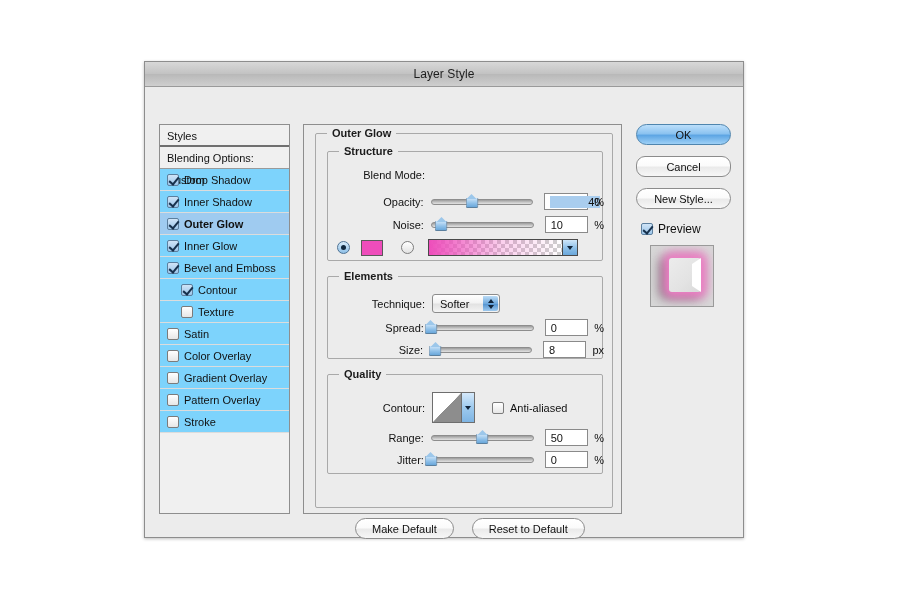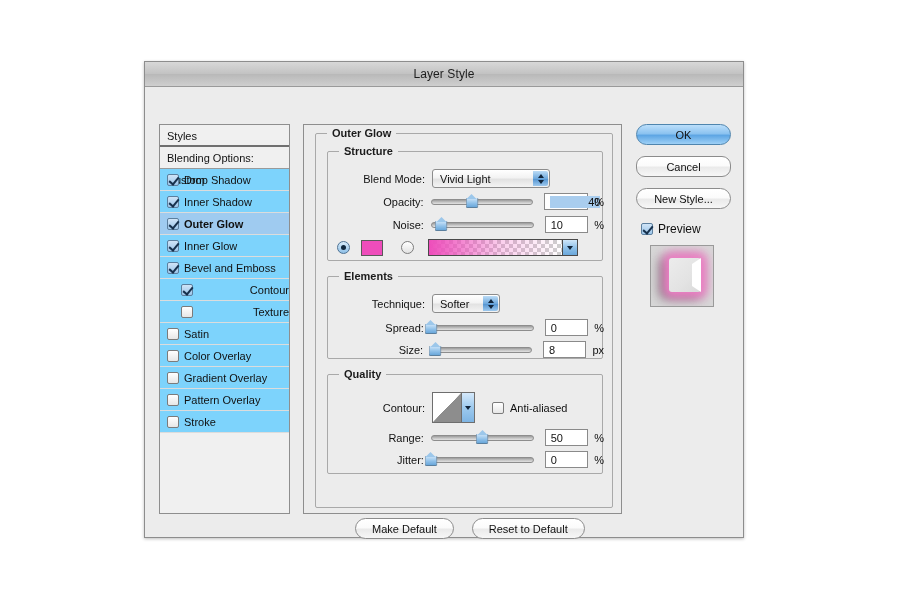--- a/index.html
+++ b/index.html
@@ -86,21 +86,21 @@
     height: 22px;
     display: flex;
     align-items: center;
     padding-left: 7px;
     font-size: 11px;
     color: #111;
     border-bottom: 1px solid #dcdcdc;
     box-sizing: border-box;
     background: #7dd3fc;
   }
-  .style-row.indent { padding-left: 21px; justify-content: space-between; }
+  .style-row.indent { padding-left: 21px; }
   .style-row.selected {
     background: #9fcbf0;
     font-weight: bold;
   }
   .style-row-label { margin-left: 5px; white-space: nowrap; }
 
   
   .cb {
     width: 12px; height: 12px;
     border: 1px solid #7b7b7b;
@@ -527,27 +527,20 @@
       <div class="main-panel"></div>
 
       <div class="fs" id="fs-outerglow">
         <span class="fs-legend">Outer Glow</span>
 
         <div class="fs" id="fs-structure">
           <span class="fs-legend">Structure</span>
 
           <div class="row" style="left:0; top:17px; width:276px;">
             <span class="lbl" style="width:97px;">Blend Mode:</span>
-            <div class="select" style="width:118px; margin-left:7px;">
-              <span>Vivid Light</span>
-              <span class="select-arrowbox">
-                <span class="tri-up"></span>
-                  <span class="tri-down"></span>
-              </span>
-            </div>
           </div>
 
           <div class="row" style="left:0; top:41px; width:276px;">
             <span class="lbl" style="width:97px;">Opacity:</span>
             <div class="slider" style="width:104px; margin-left:7px;">
               <div class="slider-track"></div>
               <div class="slider-thumb" style="left: 40%;"></div>
             </div>
             <div class="numfield" style="width:44px; margin-left:11px;">
               <span class="sel">40</span>

